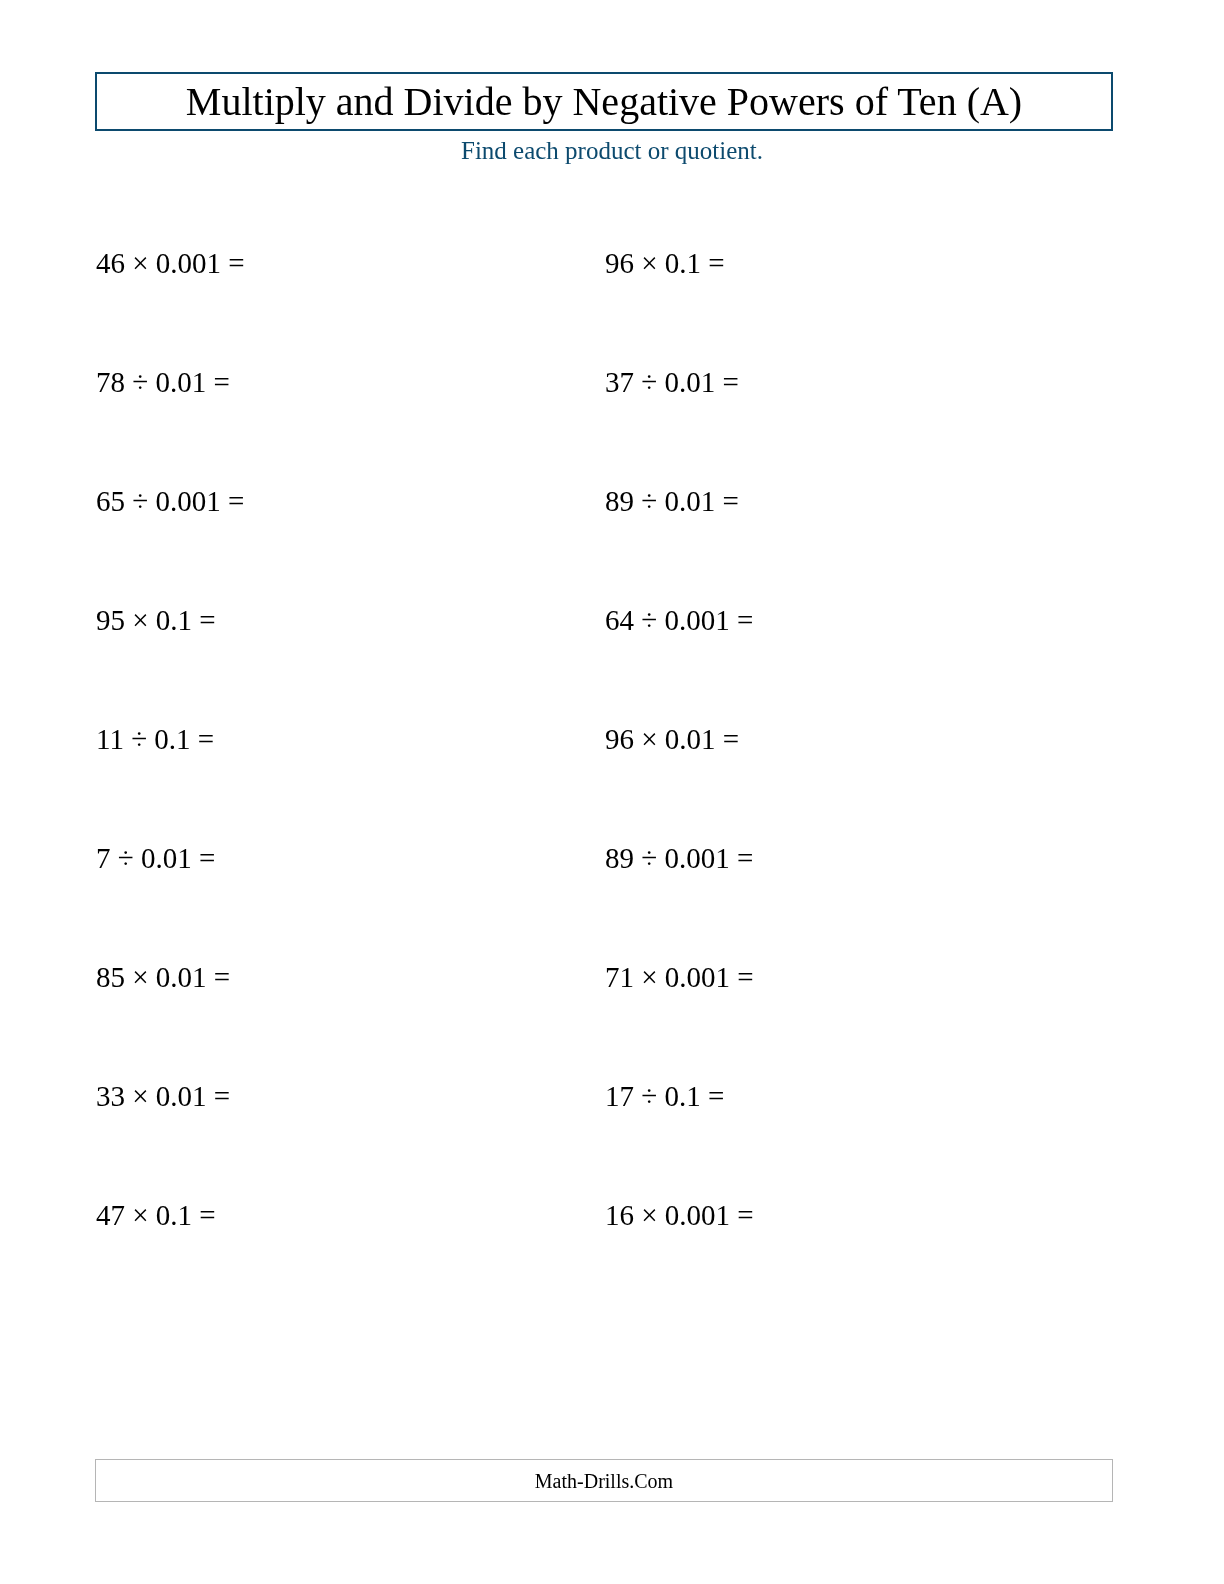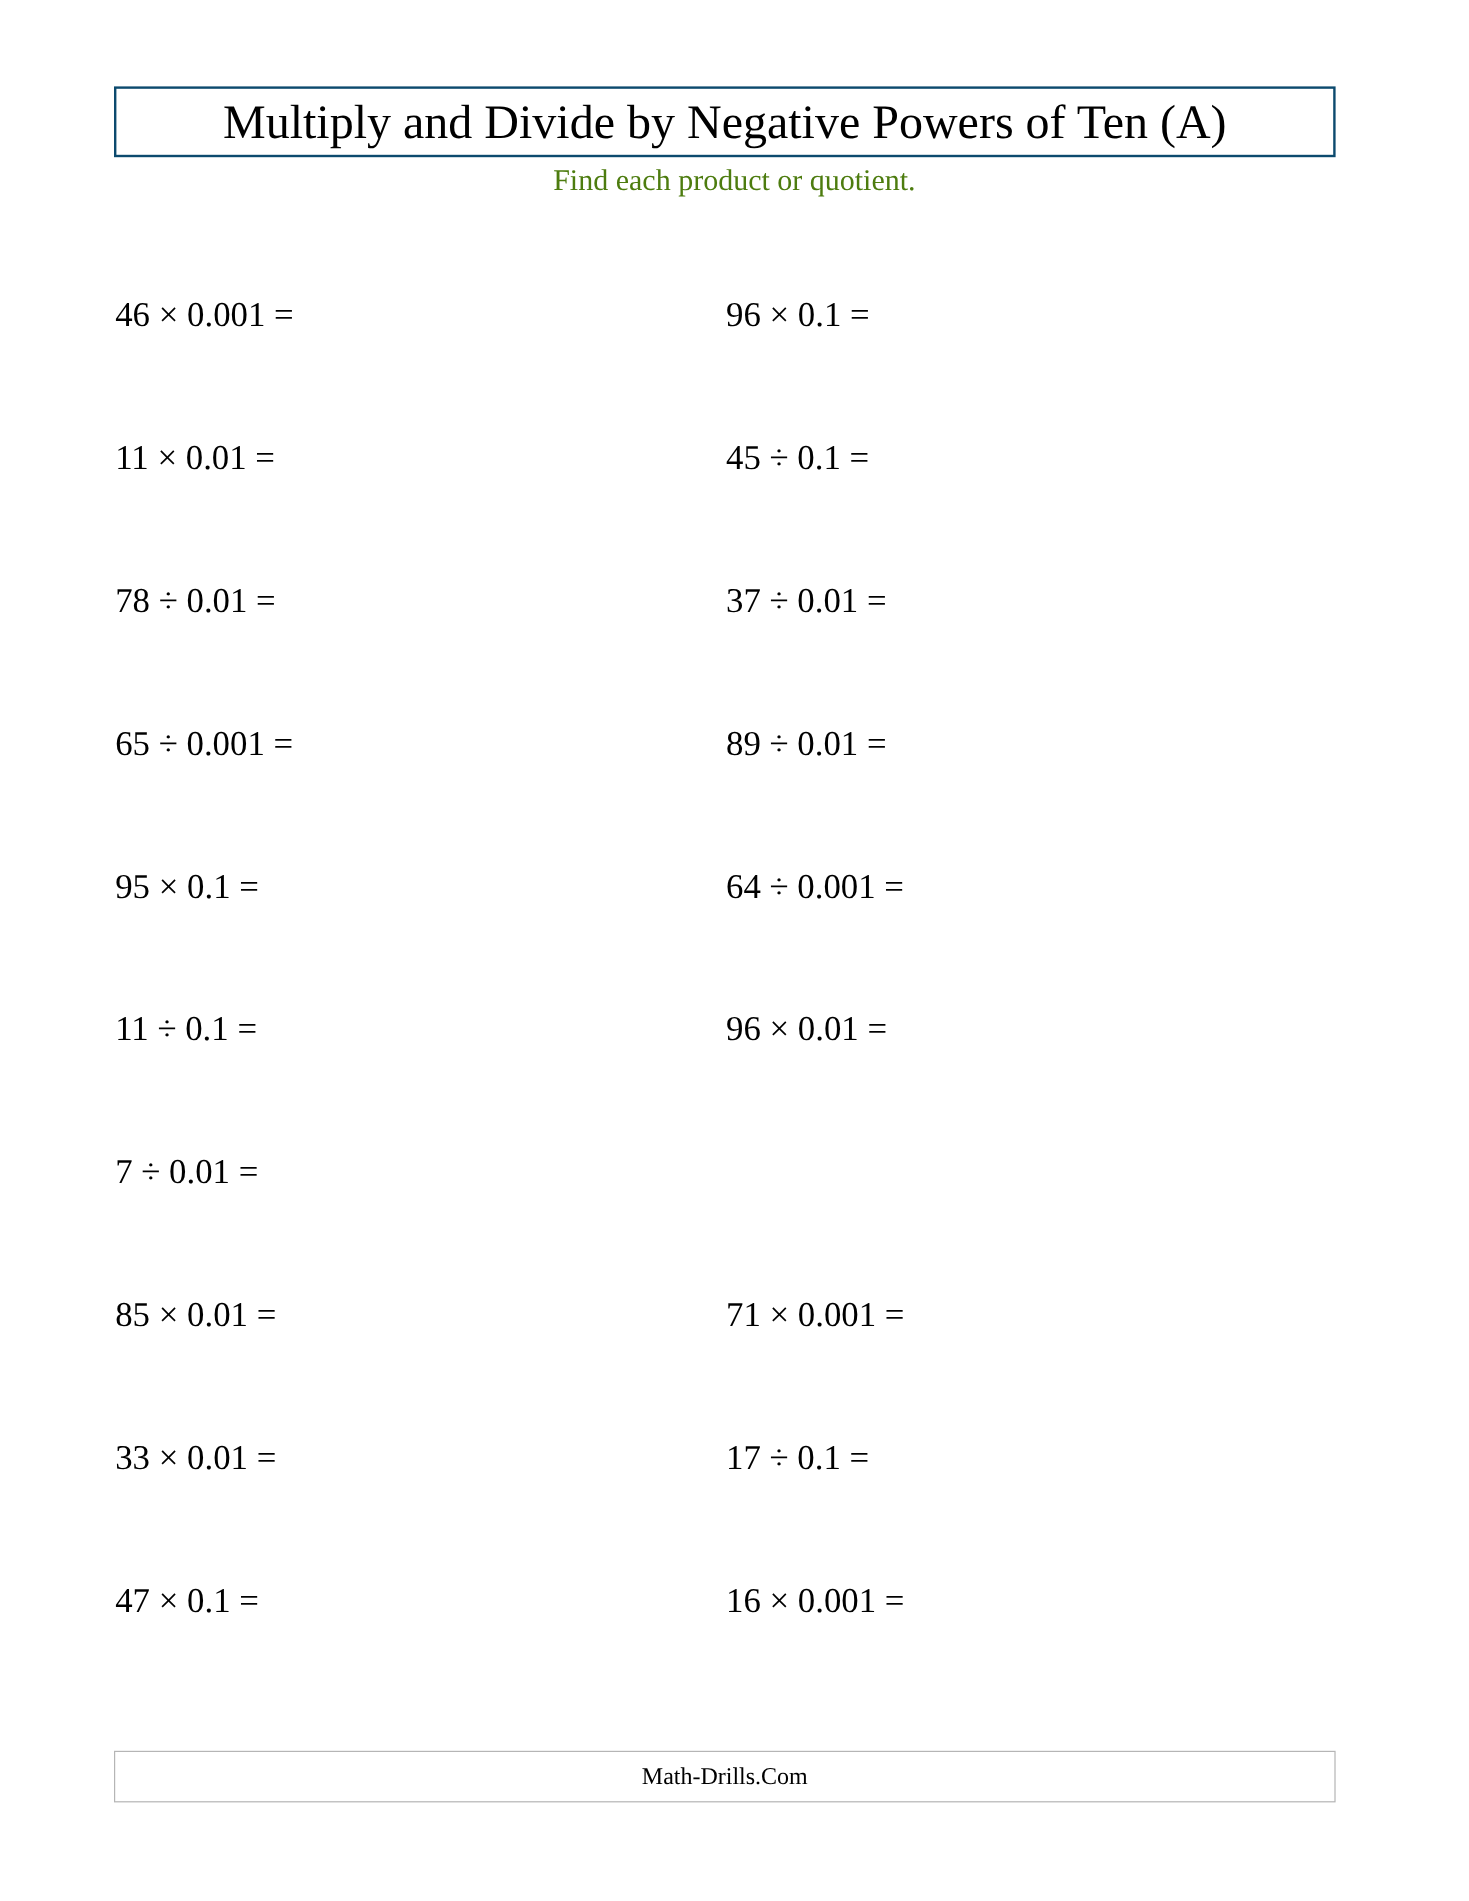--- a/index.html
+++ b/index.html
@@ -48,21 +48,21 @@
 
   
   .subtitle {
     position: absolute;
     left: 0;
     top: 138px;
     width: 1224px;
     text-align: center;
     font-size: 25px;
     line-height: 1;
-    color: #4d7c0f;
+    color: #0c4a6e;
   }
 
   
   .problems {
     position: absolute;
     left: 0;
     top: 236px;
     width: 1060px;
   }
   .prow {
@@ -111,24 +111,20 @@
 
   <div class="subtitle">Find each product or quotient.</div>
 
   <div class="problems">
 
     <div class="prow">
       <div class="cell col0">46 × 0.001 =</div>
       <div class="cell col1">96 × 0.1 =</div>
     </div>
 
-    <div class="prow">
-      <div class="cell col0">11 × 0.01 =</div>
-      <div class="cell col1">45 ÷ 0.1 =</div>
-    </div>
 
     <div class="prow">
       <div class="cell col0">78 ÷ 0.01 =</div>
       <div class="cell col1">37 ÷ 0.01 =</div>
     </div>
 
     <div class="prow">
       <div class="cell col0">65 ÷ 0.001 =</div>
       <div class="cell col1">89 ÷ 0.01 =</div>
     </div>
@@ -138,20 +134,21 @@
       <div class="cell col1">64 ÷ 0.001 =</div>
     </div>
 
     <div class="prow">
       <div class="cell col0">11 ÷ 0.1 =</div>
       <div class="cell col1">96 × 0.01 =</div>
     </div>
 
     <div class="prow">
       <div class="cell col0">7 ÷ 0.01 =</div>
+      <div class="cell col1">89 ÷ 0.001 =</div>
     </div>
 
     <div class="prow">
       <div class="cell col0">85 × 0.01 =</div>
       <div class="cell col1">71 × 0.001 =</div>
     </div>
 
     <div class="prow">
       <div class="cell col0">33 × 0.01 =</div>
       <div class="cell col1">17 ÷ 0.1 =</div>

